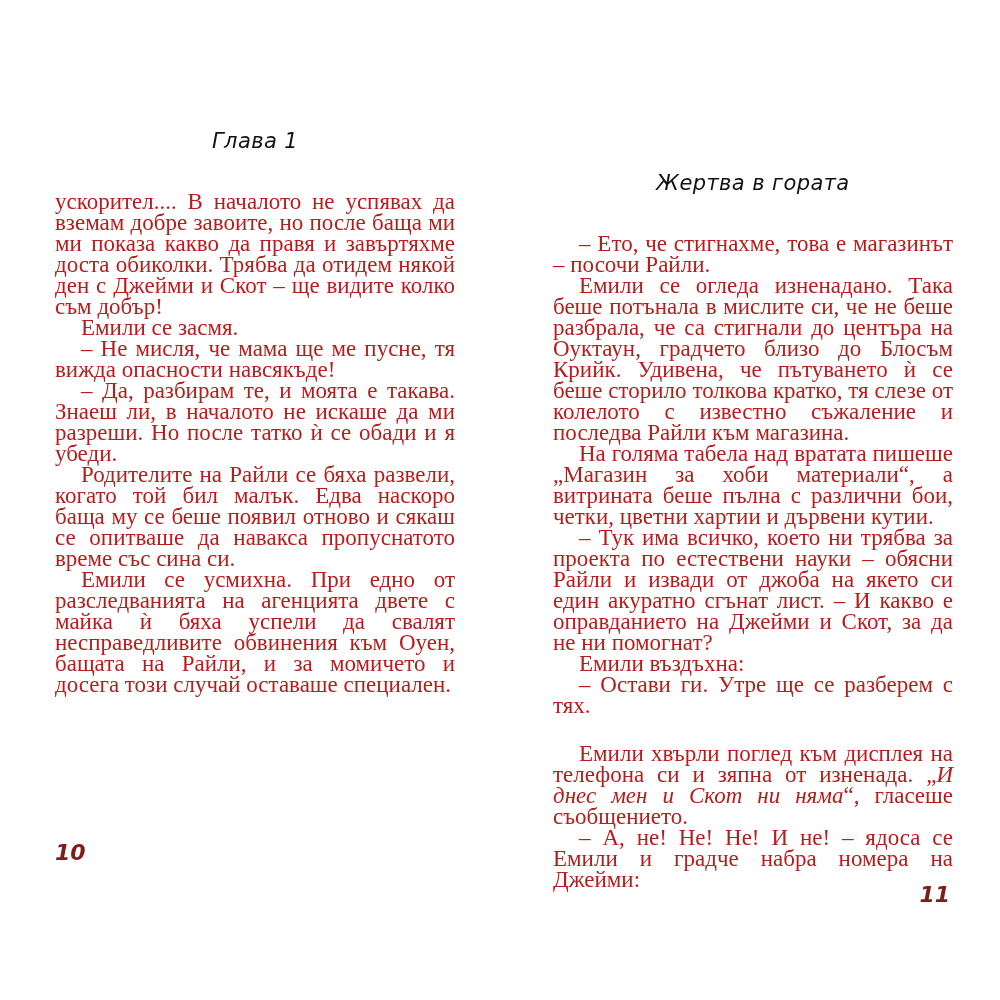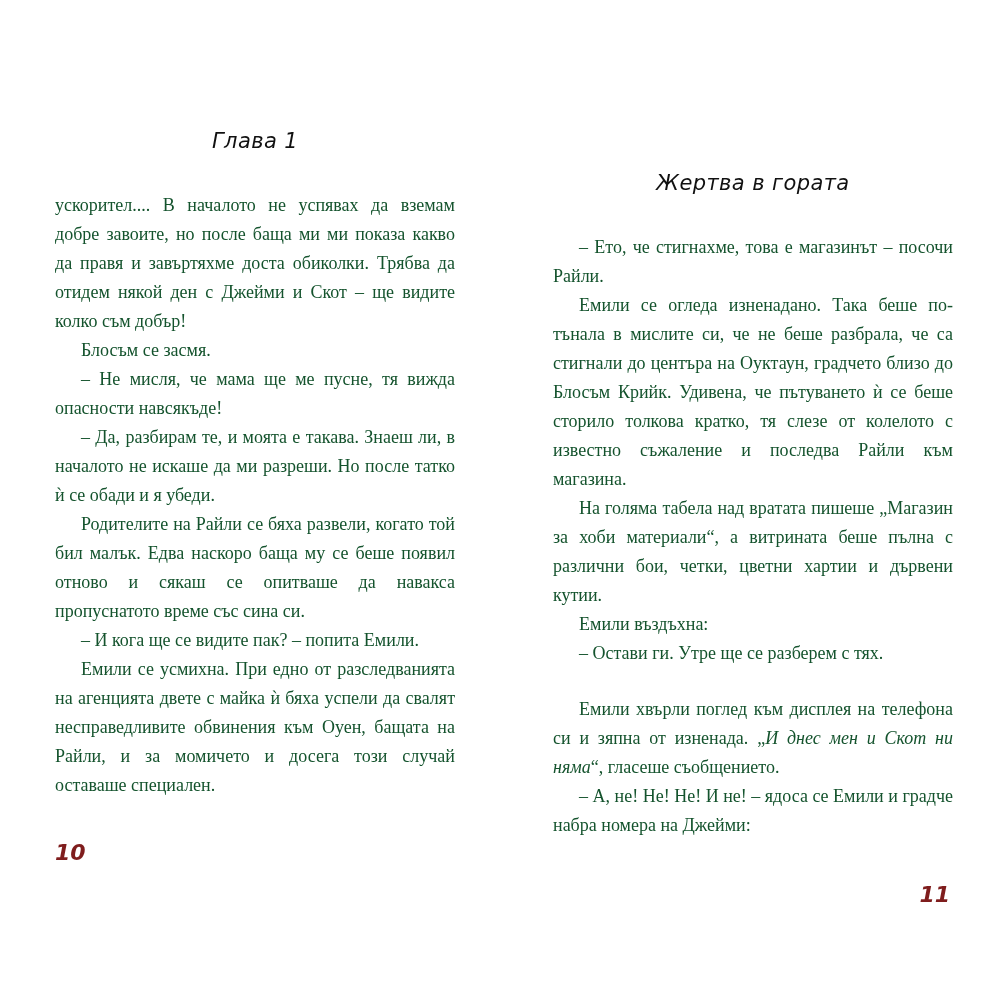--- a/index.html
+++ b/index.html
@@ -47,26 +47,26 @@
     font-weight: 400;
     text-align: center;
     letter-spacing: 0.4px;
     color: #111;
     margin: 0 0 38px 0;
     line-height: 1.1;
     white-space: nowrap;
   }
 
   .body-text {
-    font-size: 18px;
-    line-height: 29px;
+    font-size: 23px;
+    line-height: 21px;
     text-align: justify;
     text-justify: inter-word;
     hyphens: manual;
-    color: #14532d;
+    color: #b91c1c;
   }
 
   .body-text p {
     margin: 0;
     text-indent: 26px;
   }
 
   .body-text p.no-indent {
     text-indent: 0;
   }
@@ -102,39 +102,39 @@
 <body>
 
 <div class="spread">
 
   <div class="page page-left">
 
     <div class="running-head">Глава 1</div>
 
     <div class="body-text">
       <p class="no-indent">ускорител.... В началото не успявах да вземам добре завоите, но после баща ми ми показа какво да правя и завъртяхме доста обикол­ки. Трябва да отидем някой ден с Джейми и Скот – ще видите колко съм добър!</p>
-      <p>Блосъм се засмя.</p>
+      <p>Емили се засмя.</p>
       <p>– Не мисля, че мама ще ме пусне, тя вижда опасности навсякъде!</p>
       <p>– Да, разбирам те, и моята е такава. Зна­еш ли, в началото не искаше да ми разреши. Но после татко ѝ се обади и я убеди.</p>
       <p>Родителите на Райли се бяха развели, кога­то той бил малък. Едва наскоро баща му се беше появил отново и сякаш се опитваше да навакса пропуснатото време със сина си.</p>
-      <p>– И кога ще се видите пак? – попита Еми­ли.</p>
       <p>Емили се усмихна. При едно от разслед­ванията на агенцията двете с майка ѝ бяха успели да свалят несправедливите обвинения към Оуен, бащата на Райли, и за момичето и досега този случай оставаше специален.</p>
     </div>
 
     <div class="folio folio-left">10</div>
   </div>
 
   <div class="page page-right">
 
     <div class="running-head">Жертва в гората</div>
 
     <div class="body-text">
       <p>– Ето, че стигнахме, това е магазинът – посочи Райли.</p>
       <p>Емили се огледа изненадано. Така беше по­тънала в мислите си, че не беше разбрала, че са стигнали до центъра на Оуктаун, градче­то близо до Блосъм Крийк. Удивена, че пъту­ването ѝ се беше сторило толкова кратко, тя слезе от колелото с известно съжаление и последва Райли към магазина.</p>
       <p>На голяма табела над вратата пишеше „Магазин за хоби материали“, а витрината беше пълна с различни бои, четки, цветни хартии и дървени кутии.</p>
+      <p>– Тук има всичко, което ни трябва за про­екта по естествени науки – обясни Райли и извади от джоба на якето си един акуратно сгънат лист. – И какво е оправданието на Джейми и Скот, за да не ни помогнат?</p>
       <p>Емили въздъхна:</p>
       <p>– Остави ги. Утре ще се разберем с тях.</p>
       <p class="gap-before"><span>Емили хвърли поглед към дисплея на теле­фона си и зяпна от изненада. „</span><em>И днес мен и Скот ни няма</em><span>“, гласеше съобщението.</span></p>
       <p>– А, не! Не! Не! И не! – ядоса се Емили и градче набра номера на Джейми:</p>
     </div>
 
     <div class="folio folio-right">11</div>
   </div>
 
 </div>

